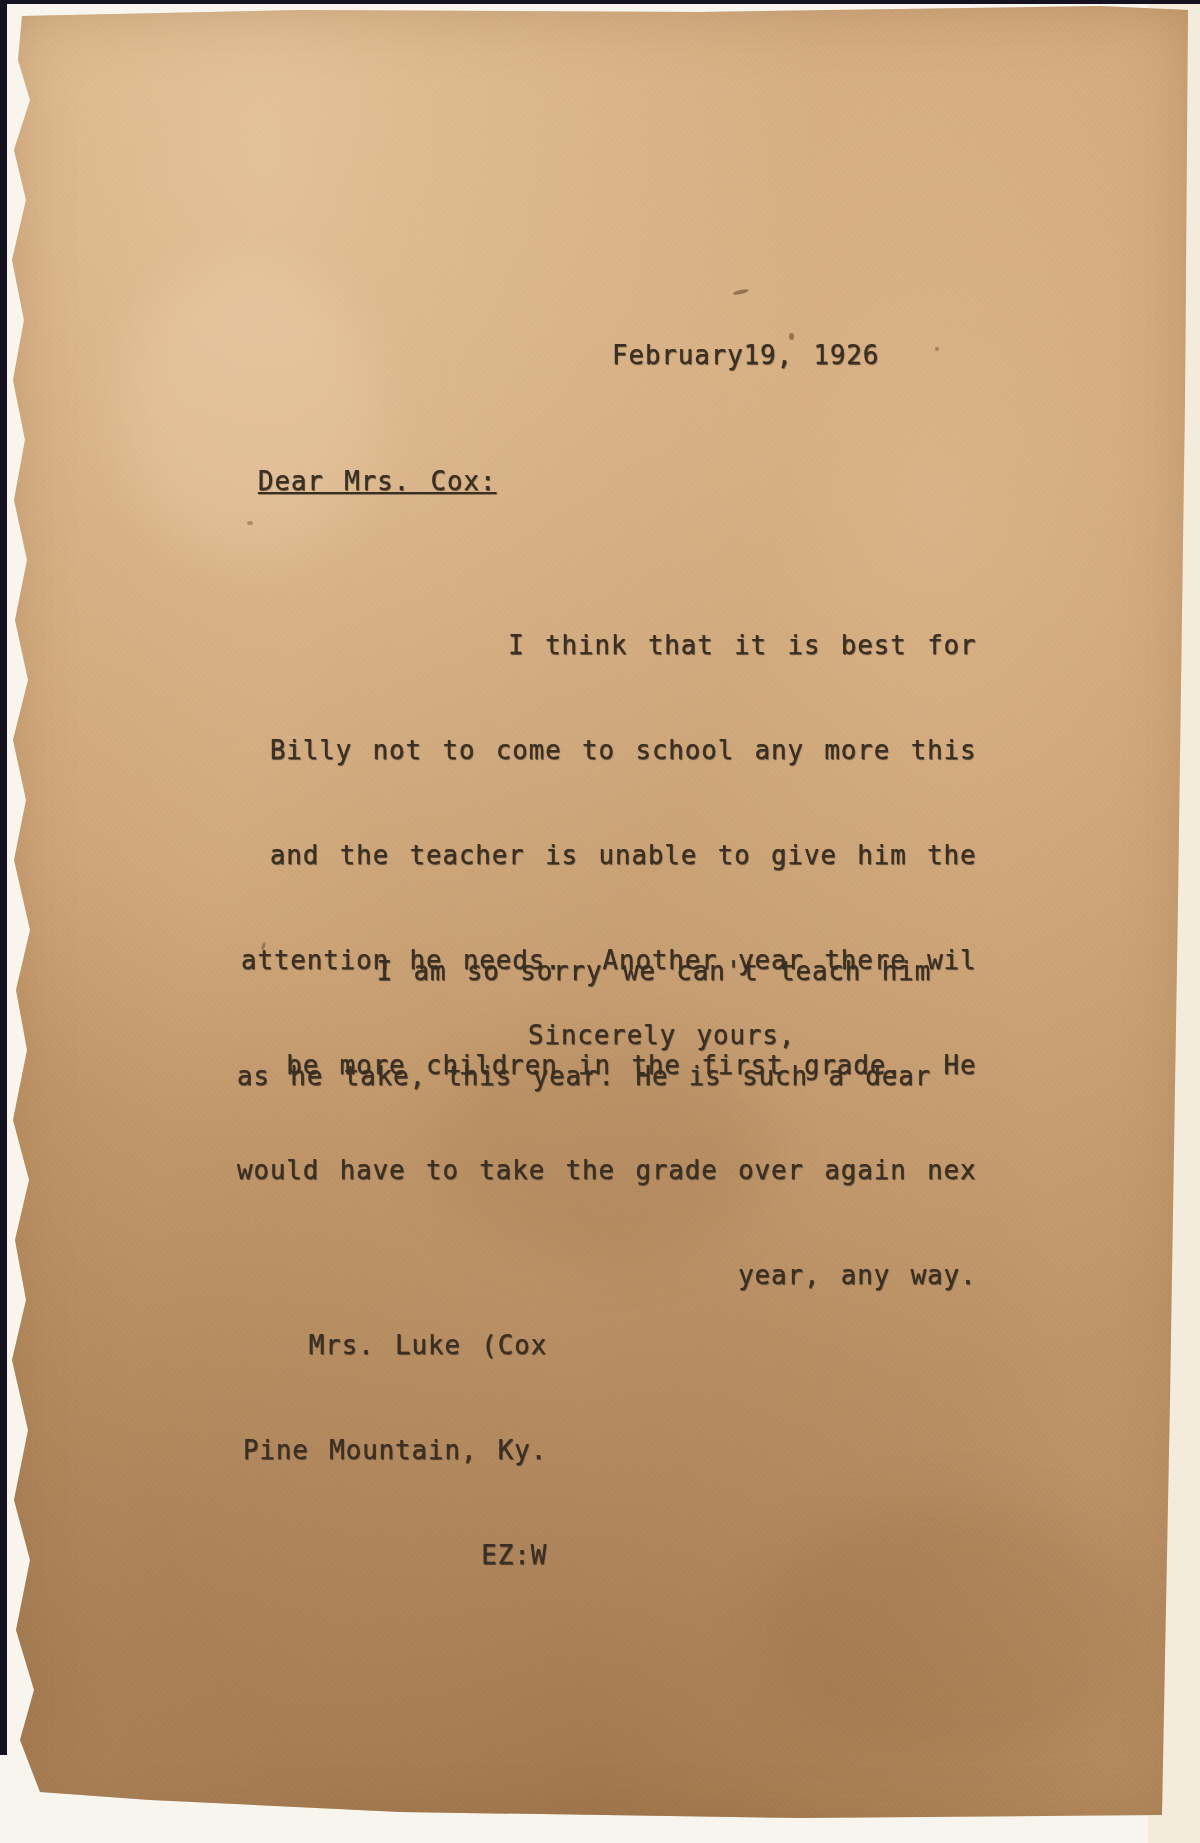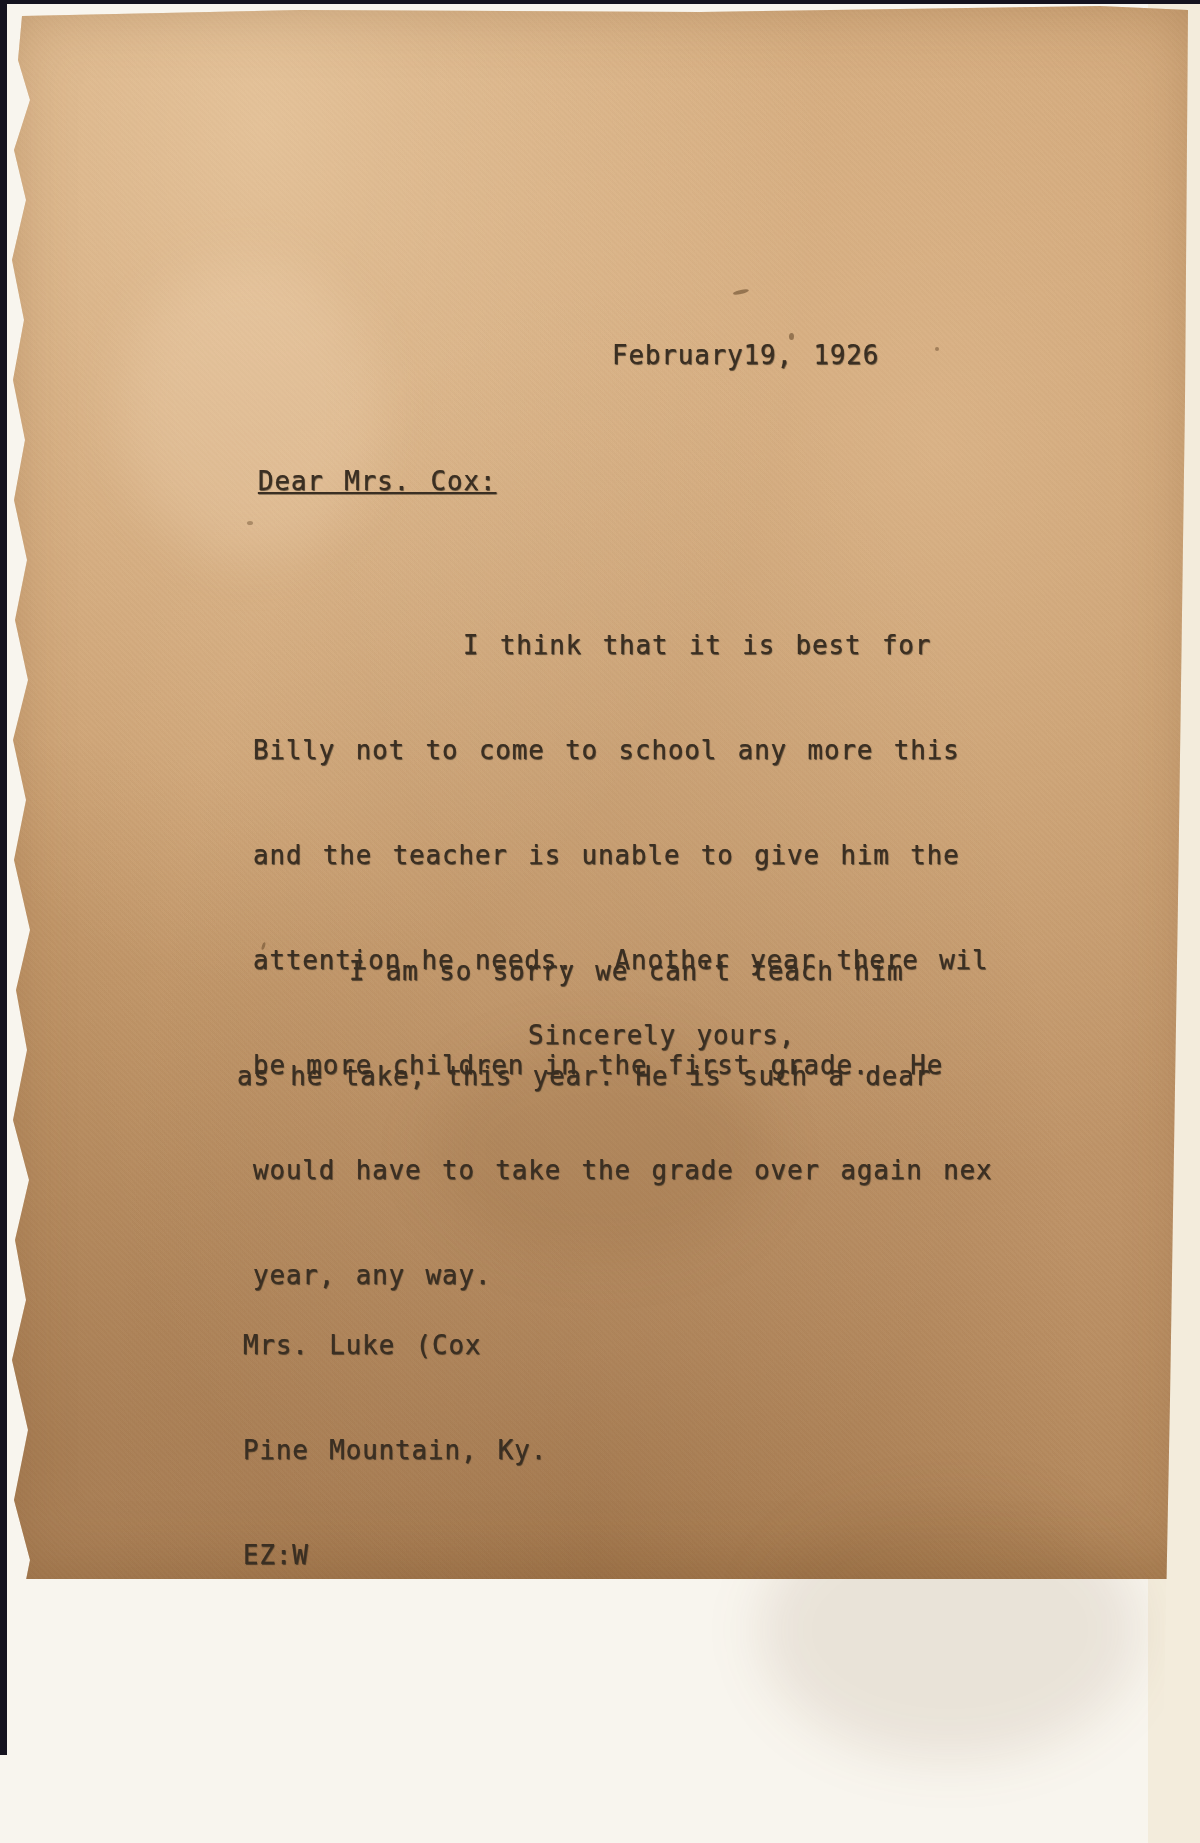--- a/index.html
+++ b/index.html
@@ -24,41 +24,42 @@
     background: #15131f;
   }
   .right-strip {
     position: absolute; right: 0; top: 4px;
     width: 52px; height: 1839px;
     background: #f3ecdc;
   }
   
   .paper {
     position: absolute; left: 0; top: 0;
-    width: 1200px; height: 1579px;
+    width: 1200px; height: 1843px;
     background:
       radial-gradient(ellipse at 22% 8%,  rgba(255,232,198,0.40), transparent 42%),
       radial-gradient(ellipse at 78% 28%, rgba(255,226,188,0.28), transparent 46%),
       radial-gradient(ellipse at 45% 60%, rgba(255,220,180,0.15), transparent 50%),
       radial-gradient(ellipse at 50% 98%, rgba(110,68,30,0.30),  transparent 58%),
       radial-gradient(ellipse at 4% 92%,  rgba(100,60,25,0.25),  transparent 35%),
       repeating-linear-gradient(47deg, rgba(90,55,20,0.020) 0 2px, rgba(255,240,215,0.020) 2px 4px),
       linear-gradient(163deg, #d4ab7e 0%, #cda274 30%, #c69b6d 55%, #bd9267 80%, #b1865a 100%);
     box-shadow: inset 0 0 70px rgba(115,75,35,0.35);
     clip-path: polygon(
       22px 16px, 300px 10px, 700px 12px, 1100px 6px, 1188px 10px,
       1185px 400px, 1178px 900px, 1170px 1400px, 1162px 1815px,
       800px 1818px, 400px 1812px, 150px 1800px, 40px 1792px,
       20px 1740px, 34px 1690px, 16px 1630px, 30px 1560px, 14px 1500px,
       28px 1430px, 12px 1360px, 26px 1300px, 15px 1240px, 29px 1180px,
       13px 1120px, 27px 1050px, 16px 990px, 30px 930px, 14px 860px,
       26px 800px, 13px 740px, 28px 680px, 15px 620px, 27px 560px,
       14px 500px, 25px 440px, 13px 380px, 24px 320px, 12px 260px,
       26px 200px, 14px 150px, 30px 100px, 18px 60px
     );
+    text-align: right;
   }
   .blotch {
     position: absolute; border-radius: 50%;
     filter: blur(26px); pointer-events: none;
   }
   .blotch.b1 { left: 430px; top: 1040px; width: 340px; height: 220px; background: rgba(125,82,40,0.12); }
   .blotch.b2 { left: 120px; top: 260px;  width: 260px; height: 300px; background: rgba(255,235,205,0.18); }
   .blotch.b3 { left: 760px; top: 1500px; width: 380px; height: 260px; background: rgba(110,70,32,0.10); }
   
   .letter {
@@ -66,21 +67,21 @@
     color: #3a2f23;
     font-size: 26px; line-height: 35px;
     letter-spacing: 0.8px; word-spacing: 4px;
     white-space: pre;
     filter: blur(0.35px);
     text-shadow: 0.6px 0.6px 0.9px rgba(52,41,28,0.75), -0.3px 0 0.6px rgba(52,41,28,0.45);
   }
   .block { position: absolute; }
   .date-line   { left: 612px; top: 338px; }
   .salutation  { left: 258px; top: 464px; text-decoration: underline; }
-  .para1       { left: 237px; top: 558px; margin-left: 16px; }
+  .para1       { left: 237px; top: 558px; }
   .para1 .line:first-child { padding-left: 210px; }
   .para2       { left: 237px; top: 884px; }
   .para2 .line:first-child { padding-left: 112px; }
   .closing     { left: 528px; top: 1018px; }
   .address     { left: 243px; top: 1258px; }
   
   .speck { position: absolute; background: #5f4326; border-radius: 50%; opacity: 0.55; }
   .speck.s1 { left: 733px; top: 290px; width: 16px; height: 4px; transform: rotate(-14deg); border-radius: 40% 60% 50% 50%; }
   .speck.s2 { left: 789px; top: 333px; width: 5px;  height: 7px; }
   .speck.s3 { left: 247px; top: 521px; width: 6px;  height: 4px; opacity: 0.4; }

